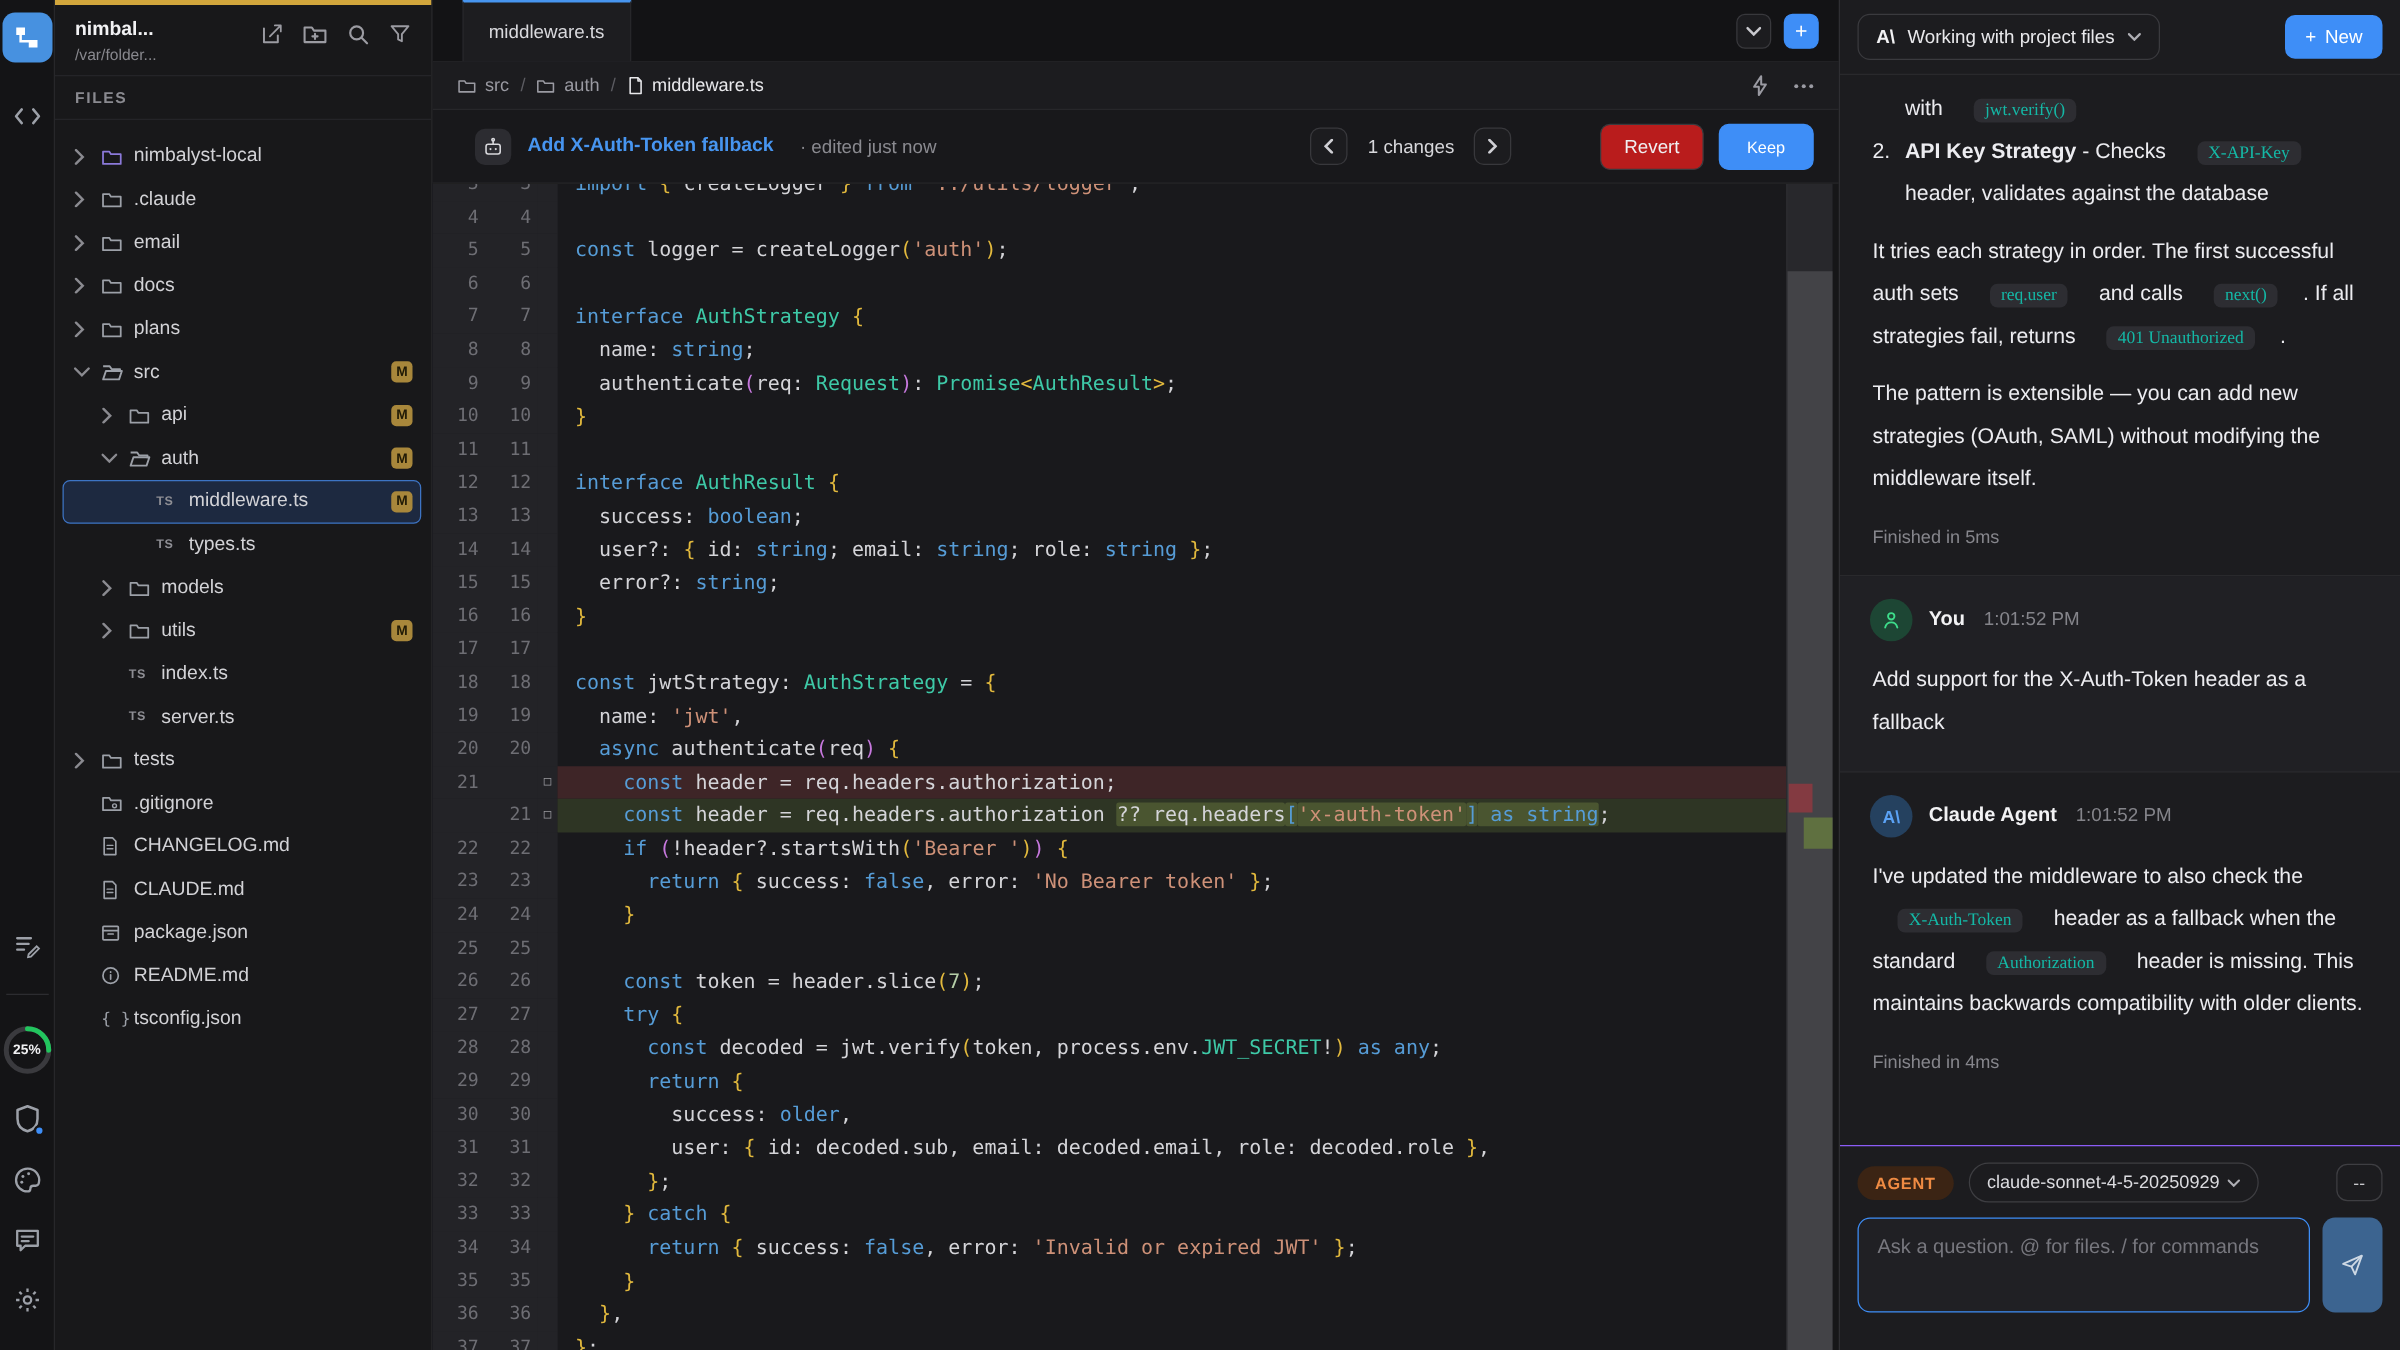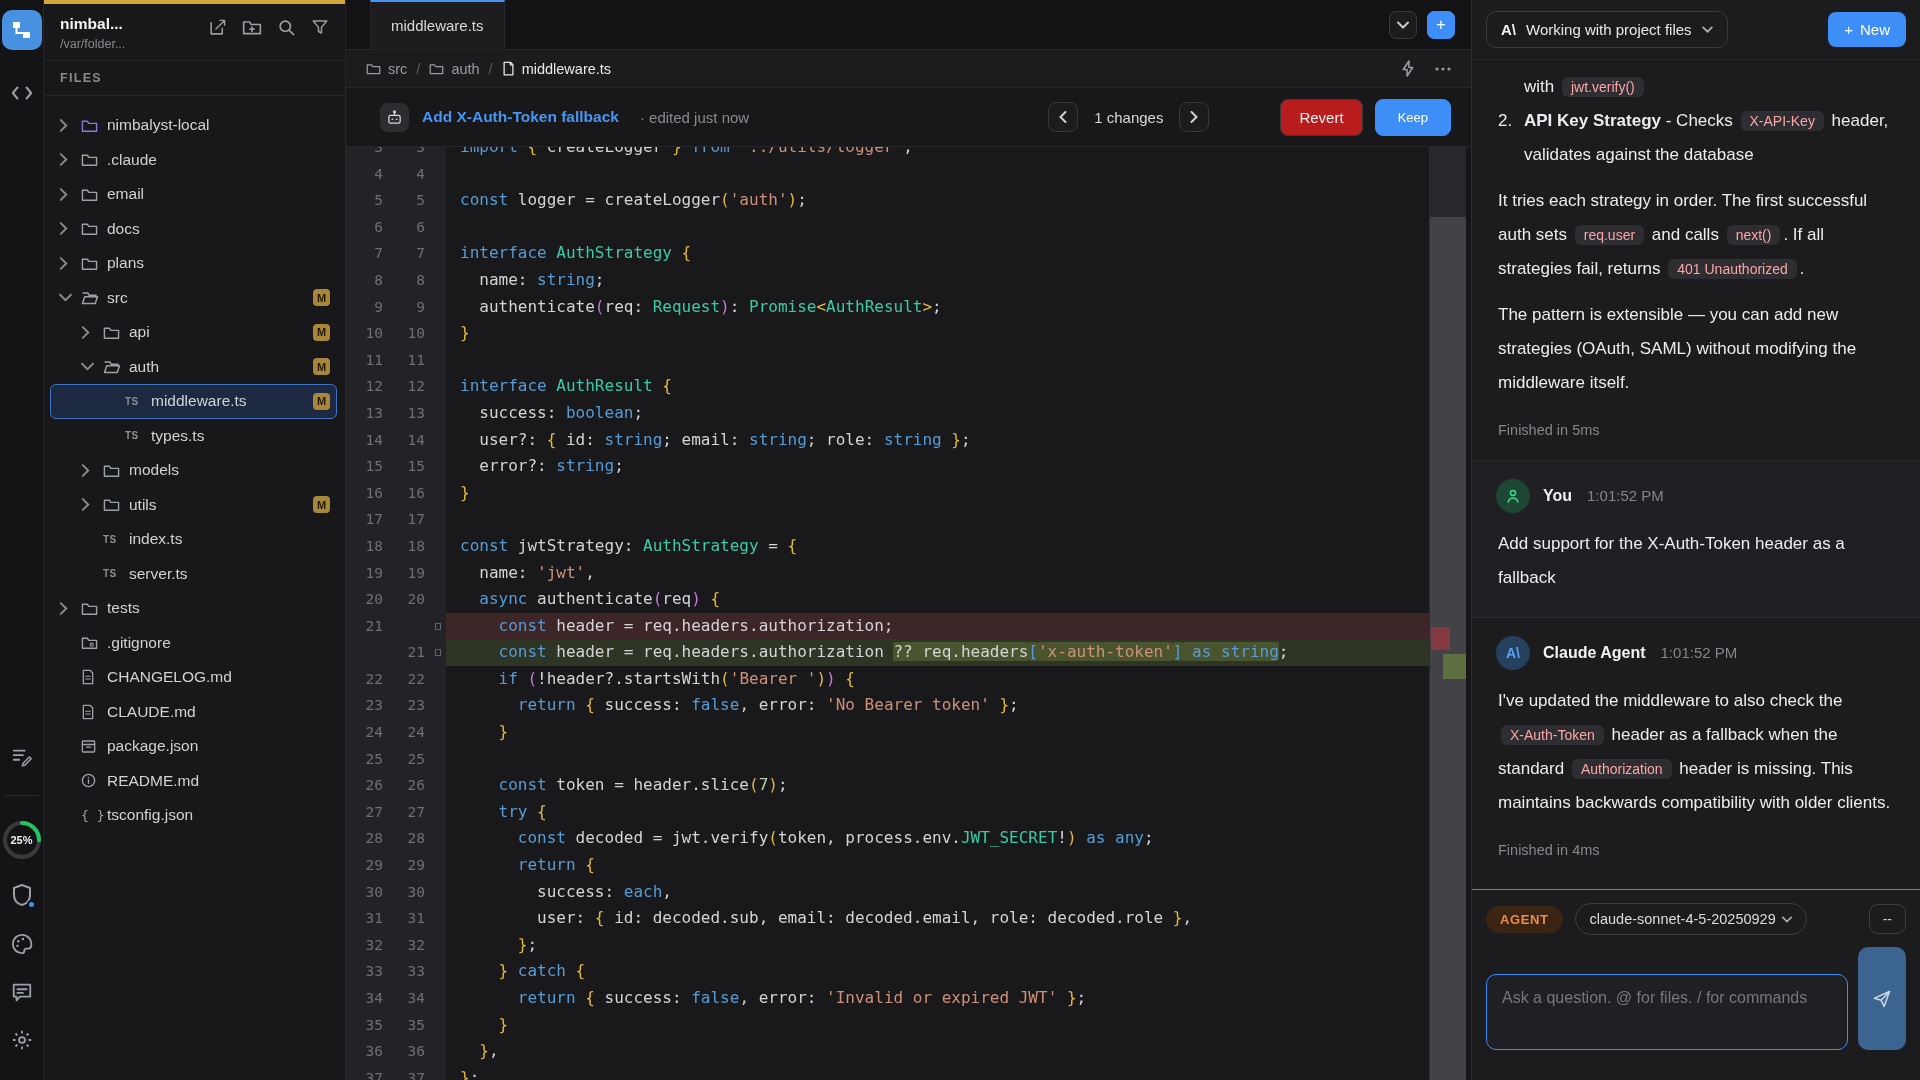--- a/index.html
+++ b/index.html
@@ -114,22 +114,22 @@
   .claude-glyph { font-weight:bold; color:#f2f2f4; font-size:15px; }
   .new-btn { margin-left:auto; background:#3e8ef7; color:#fff; border-radius:8px;
     padding:9px 16px; font-size:15px; display:flex; align-items:center; gap:7px; }
   .chat-scroll { flex:1; overflow:hidden; font-size:17px; line-height:2.0; color:#ececf0; }
   .msg-tail { padding:10px 24px 20px; border-bottom:1px solid #29292c; }
   .li { display:flex; }
   .li-marker { width:26px; flex:none; }
   .li-body { flex:1; }
   .li-cont { padding-left:26px; }
   .cpara { margin-top:12px; }
-  .chip { background:#2d2d32; border-radius:6px; padding:2px 9px; margin:0 3px;
-    font-family:Liberation Sans, sans-serif; font-size:14px; color:#fca5a5; white-space:nowrap; }
+  .chip { background:#2d2d32; border-radius:6px; padding:2px 9px; margin:0 20px;
+    font-family:Liberation Serif, serif; font-size:14px; color:#14b8a6; white-space:nowrap; }
   .meta { color:#86868c; font-size:14.5px; margin-top:20px; line-height:1.4; }
   .msg-user { background:#202024; padding:18px 24px 22px; border-bottom:1px solid #29292c; }
   .msg-agent { padding:18px 24px 8px; }
   .msg-head { display:flex; align-items:center; gap:13px; margin-bottom:14px; }
   .avatar { width:34px; height:34px; border-radius:50%; display:flex;
     align-items:center; justify-content:center; flex:none; }
   .av-user { background:#1d4634; color:#3ddc8a; }
   .av-agent { background:#25415f; }
   .av-agent .claude-glyph { color:#5ba2f5; font-size:14px; }
   .m-name { font-weight:bold; color:#f2f2f4; font-size:16px; }
@@ -141,21 +141,21 @@
   .agent-badge { background:#3b2414; color:#ef8b43; font-weight:bold; font-size:13px;
     letter-spacing:.6px; padding:6px 14px; border-radius:15px; }
   .model-pill { margin-left:12px; border:1px solid #3e3e42; border-radius:17px;
     padding:7px 14px; color:#dcdce0; font-size:14.5px; display:flex; align-items:center; gap:6px;
     background:#1c1c1f; }
   .overflow-btn { margin-left:auto; border:1px solid #3e3e42; border-radius:9px;
     padding:6px 13px; color:#c8c8cc; font-size:14px; background:#1c1c1f; }
   .input-row { display:flex; gap:10px; align-items:stretch; }
   textarea.ask { flex:1; background:#202024; border:1.5px solid #3e8ef7; border-radius:10px;
     padding:11px 15px; color:#e9e9ec; font-size:16px; line-height:1.55; resize:none; outline:none;
-    height:76px; font-family:"Liberation Sans", sans-serif;margin-top:27px; }
+    height:76px; font-family:"Liberation Sans", sans-serif; }
   textarea.ask::placeholder { color:#77777e; }
   .send-btn { width:48px; border-radius:10px; background:#3c6490; display:flex;
     align-items:center; justify-content:center; flex:none; color:#cdd8e4; }
   svg { display:block; }
 </style>
 </head>
 <body>
 
 <div class="app">
 
@@ -742,21 +742,21 @@
             <div class="crow">
               <span class="g-old">29</span>
               <span class="g-new">29</span>
               <span class="g-mk"></span>
               <span class="c-txt"><span class="t-tx">      </span><span class="t-kw">return</span><span class="t-yl"> {</span></span>
             </div>
             <div class="crow">
               <span class="g-old">30</span>
               <span class="g-new">30</span>
               <span class="g-mk"></span>
-              <span class="c-txt"><span class="t-tx">        success: </span><span class="t-kw">each</span><span class="t-tx">,</span></span>
+              <span class="c-txt"><span class="t-tx">        success: </span><span class="t-kw">older</span><span class="t-tx">,</span></span>
             </div>
             <div class="crow">
               <span class="g-old">31</span>
               <span class="g-new">31</span>
               <span class="g-mk"></span>
               <span class="c-txt"><span class="t-tx">        user: </span><span class="t-yl">{</span><span class="t-tx"> id: decoded.sub, email: decoded.email, role: decoded.role </span><span class="t-yl">}</span><span class="t-tx">,</span></span>
             </div>
             <div class="crow">
               <span class="g-old">32</span>
               <span class="g-new">32</span>

